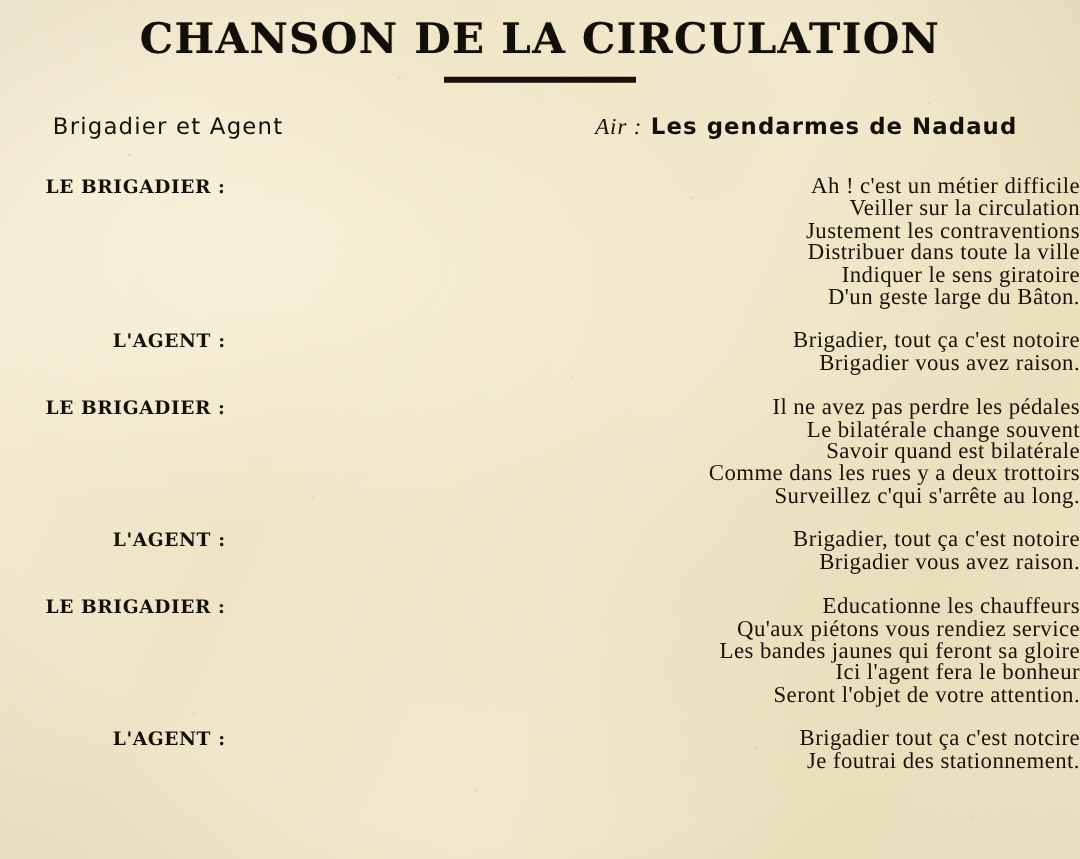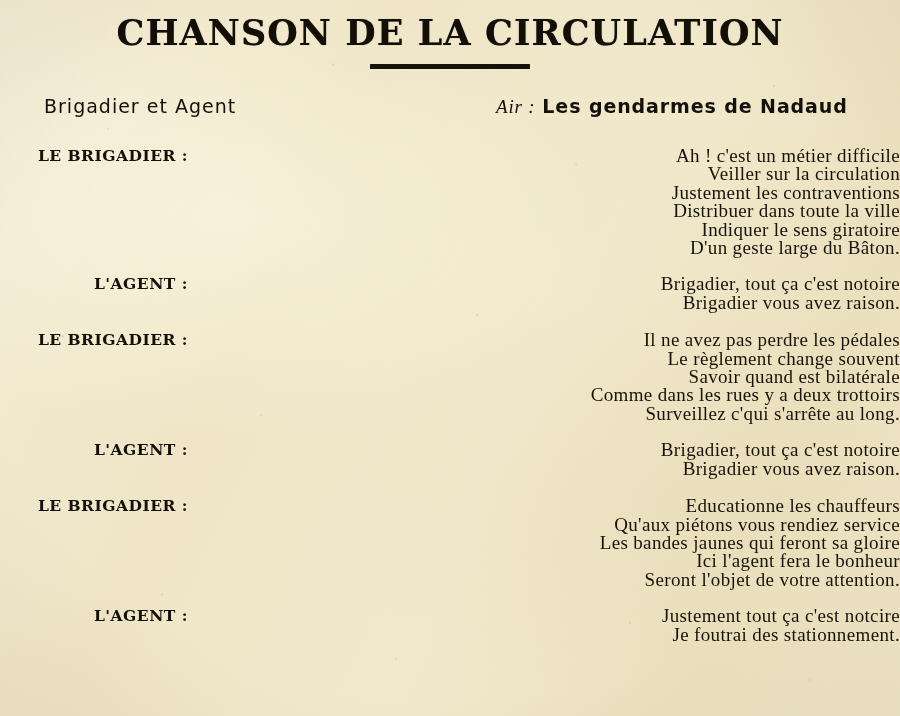--- a/index.html
+++ b/index.html
@@ -207,21 +207,21 @@
         <div class="lines">
           <div class="verse-line">Brigadier, tout ça c'est notoire</div>
           <div class="verse-line">Brigadier vous avez raison.</div>
         </div>
       </div>
 
       <div class="stanza">
         <div class="speaker">LE BRIGADIER :</div>
         <div class="lines">
           <div class="verse-line">Il ne avez pas perdre les pédales</div>
-          <div class="verse-line">Le règlement change souvent</div>
+          <div class="verse-line">Le bilatérale change souvent</div>
           <div class="verse-line">Savoir quand est bilatérale</div>
           <div class="verse-line">Comme dans les rues y a deux trottoirs</div>
           <div class="verse-line">Surveillez c'qui s'arrête au long.</div>
         </div>
       </div>
 
       <div class="stanza refrain">
         <div class="speaker">L'AGENT :</div>
         <div class="lines">
           <div class="verse-line">Brigadier, tout ça c'est notoire</div>
@@ -236,20 +236,20 @@
           <div class="verse-line">Qu'aux piétons vous rendiez service</div>
           <div class="verse-line">Les bandes jaunes qui feront sa gloire</div>
           <div class="verse-line">Ici l'agent fera le bonheur</div>
           <div class="verse-line">Seront l'objet de votre attention.</div>
         </div>
       </div>
 
       <div class="stanza refrain">
         <div class="speaker">L'AGENT :</div>
         <div class="lines">
-          <div class="verse-line">Justement tout ça c'est notcire</div>
+          <div class="verse-line">Brigadier tout ça c'est notcire</div>
           <div class="verse-line">Je foutrai des stationnement.</div>
         </div>
       </div>
 
     </div>
   </div>
 </div>
 
 </body></html>

